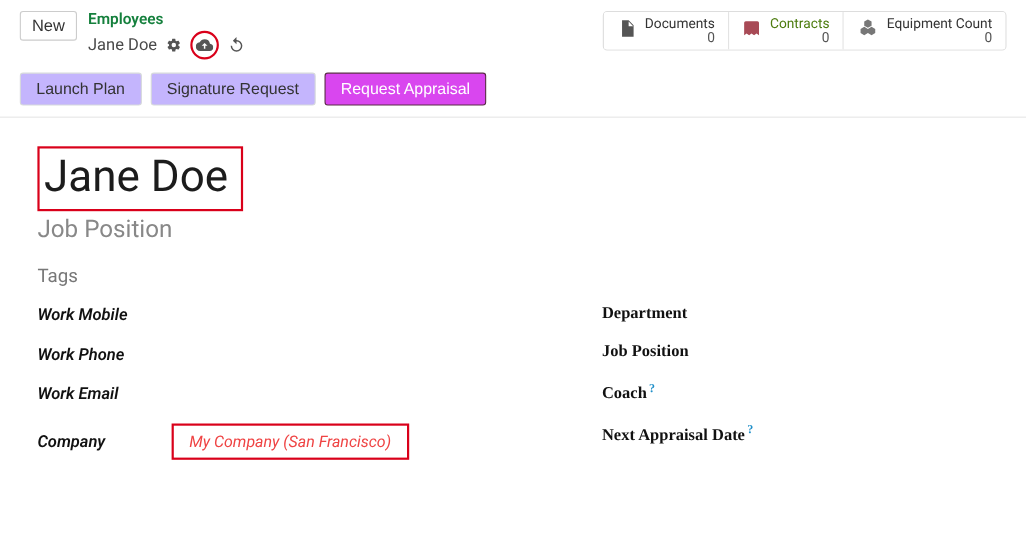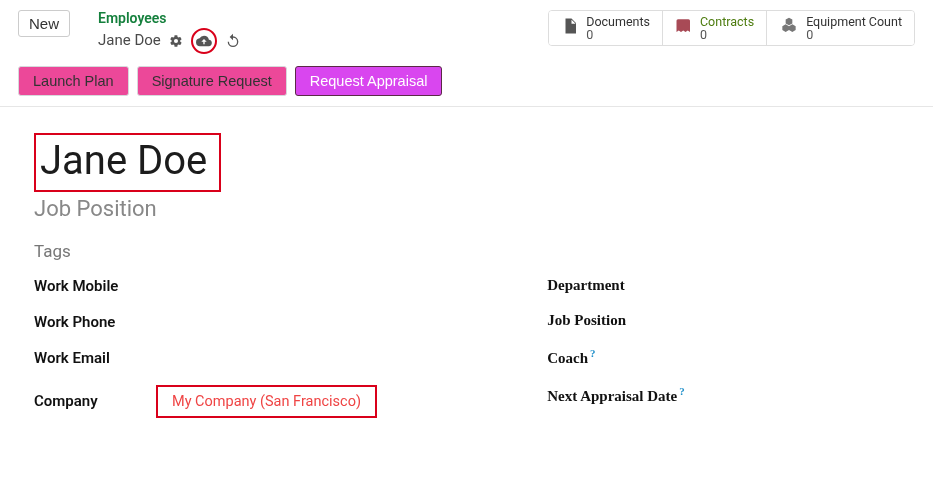--- a/index.html
+++ b/index.html
@@ -7,21 +7,21 @@
       font-family: -apple-system, BlinkMacSystemFont, "Segoe UI", Roboto, sans-serif;
       background: #fff;
       width: 933px;
       height: 501px;
       overflow: hidden;
     }
     .topbar {
       display: flex;
       align-items: flex-start;
       padding: 10px 18px 6px 18px;
-      gap: 28px;
+      gap: 10px;
     }
     .new-btn {
       border: 1px solid #ccc;
       background: #fff;
       padding: 4px 10px;
       font-size: 15px;
       color: #333;
       border-radius: 3px;
       cursor: pointer;
     }
@@ -61,20 +61,21 @@
       justify-content: center;
       cursor: pointer;
     }
     .cloud-circle svg { color: #555; }
     .stat-group {
       margin-left: auto;
       display: flex;
       border: 1px solid #ddd;
       border-radius: 4px;
       overflow: hidden;
+      text-align: right;
     }
     .stat-box {
       display: flex;
       align-items: center;
       gap: 7px;
       padding: 4px 12px;
       border-right: 1px solid #ddd;
       cursor: pointer;
       background: #fff;
     }
@@ -85,21 +86,21 @@
     .stat-text { display: flex; flex-direction: column; line-height: 1.05; }
     .stat-label { font-size: 12.5px; color: #333; }
     .stat-label.red { color: #4d7c0f; }
     .stat-value { font-size: 12.5px; color: #555; }
     .button-row {
       display: flex;
       gap: 8px;
       padding: 6px 18px 10px 18px;
     }
     .action-btn {
-      background: #ec4899;
+      background: #c4b5fd;
       border: 1px solid #d6d9db;
       color: #333;
       padding: 6px 14px;
       font-size: 14.5px;
       border-radius: 3px;
       cursor: pointer;
     }
     .action-btn.primary {
       background: #d946ef;
       color: #fff;
@@ -134,21 +135,21 @@
     .fields {
       display: flex;
       margin-top: 16px;
       gap: 40px;
     }
     .col {
       display: flex;
       flex-direction: column;
       gap: 18px;
     }
-    .col-left { width: 55%; }
+    .col-left { width: 55%; font-style: italic; }
     .col-right { width: 45%; padding-left: 20px; font-family: Liberation Serif, serif; }
     .field-row {
       display: flex;
       align-items: center;
       gap: 12px;
     }
     .field-label {
       font-size: 15px;
       color: #111;
       font-weight: 600;

